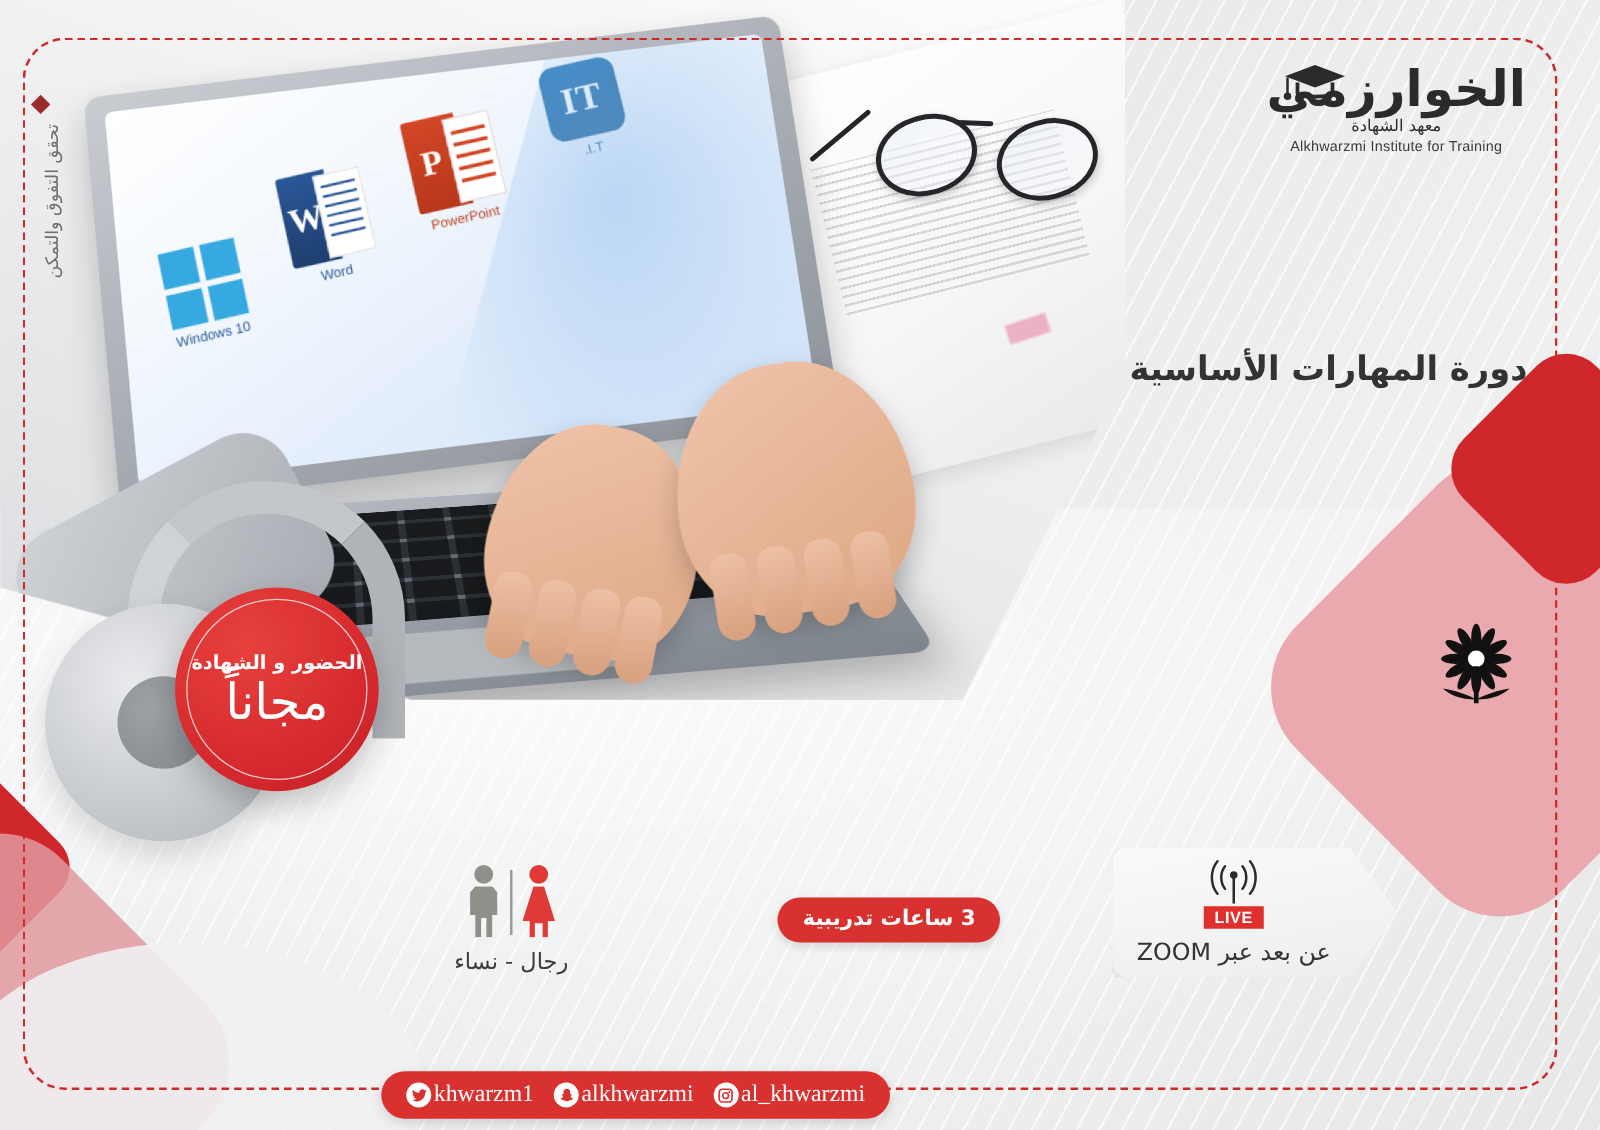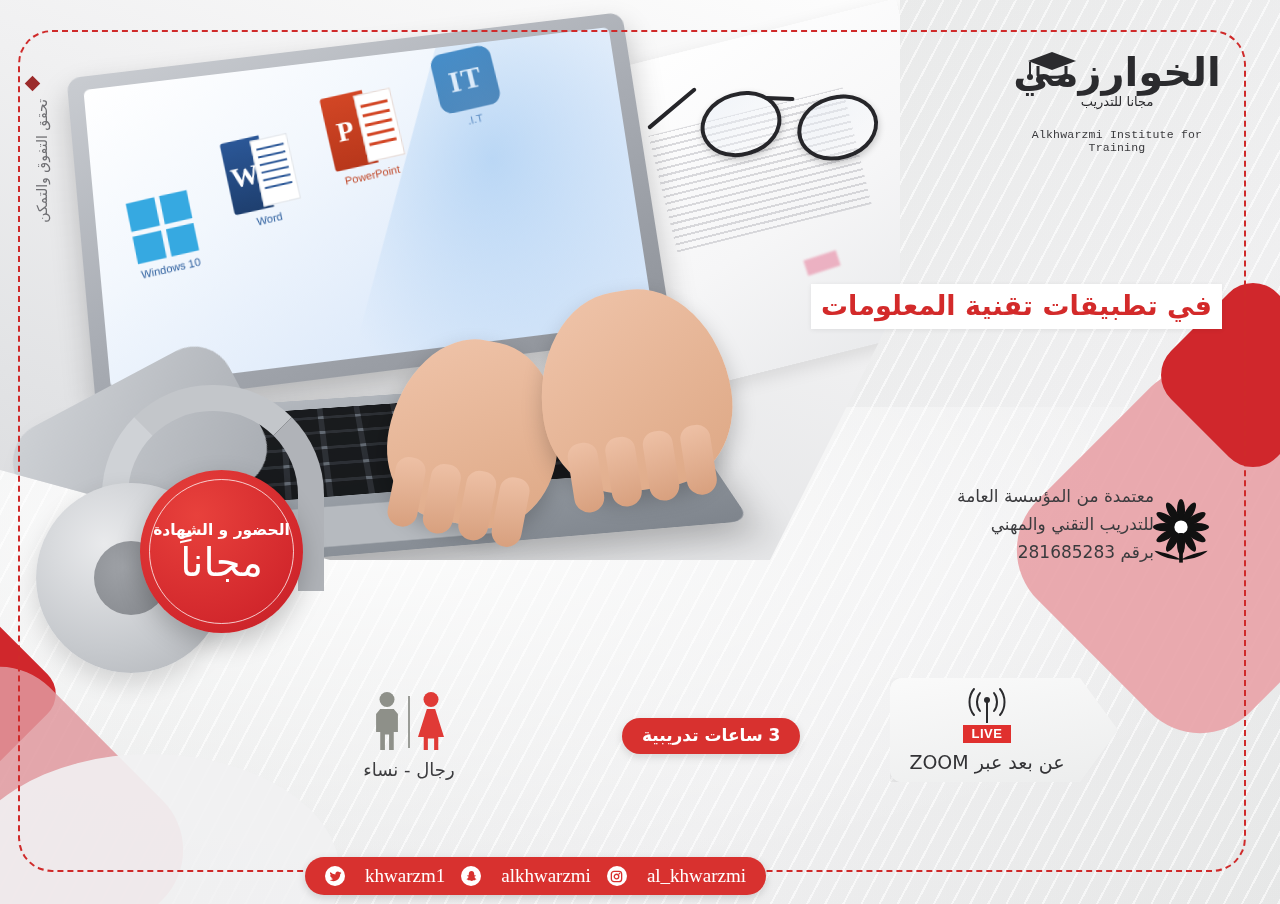--- a/index.html
+++ b/index.html
@@ -172,21 +172,21 @@
   }
 
   
   .logo{position:absolute;right:58px;top:52px;width:210px;text-align:center;}
   .logo .word{
     font-size:40px;font-weight:bold;color:#2b2b2e;letter-spacing:-1px;line-height:1;
     font-family:"DejaVu Sans",sans-serif;
   }
   .logo .cap-svg{position:absolute;left:12px;top:-4px;}
   .logo .sub-ar{margin-top:2px;font-size:13px;color:#2b2b2e;letter-spacing:1px;}
-  .logo .sub-en{margin-top:19px;font-size:11.5px;color:#3a3a3d;letter-spacing:.2px;font-family:Liberation Mono, monospace;}
+  .logo .sub-en{margin-top:3px;font-size:11.5px;color:#3a3a3d;letter-spacing:.2px;font-family:Liberation Sans, sans-serif;}
 
   
   .title-block{position:absolute;right:58px;top:278px;width:420px;text-align:right;}
   .title1{font-size:27px;color:#333336;line-height:1.35;font-weight:600;}
   .title2{
     display:inline-block;margin-top:6px;background:#ffffff;padding:4px 10px 6px;
     font-size:27px;font-weight:bold;color:#d32a2a;line-height:1.3;
     box-shadow:0 1px 5px rgba(0,0,0,.07);
   }
 
@@ -258,21 +258,21 @@
   }
   .zoomtxt{margin-top:8px;font-size:19px;color:#333336;white-space:nowrap;}
 
   
   .social{
     position:absolute;left:305px;top:857px;height:38px;background:#d8312f;border-radius:19px;
     display:flex;align-items:center;gap:16px;padding:0 20px;color:#fff;
     font-family:"Liberation Serif",serif;font-size:19px;box-shadow:0 3px 9px rgba(0,0,0,.15);
     direction:ltr;
   }
-  .soc{display:flex;align-items:center;gap:20px;white-space:nowrap;}
+  .soc{display:flex;align-items:center;gap:2px;white-space:nowrap;}
   .soc .ic{width:20px;height:20px;border-radius:50%;background:#fff;display:flex;align-items:center;justify-content:center;flex:0 0 auto;}
 </style>
 </head>
 <body>
 
 <div id="poster">
 
   <div class="texture"></div>
   <div class="sheen"></div>
 
@@ -379,33 +379,28 @@
   </div>
 
   <div class="logo">
     <svg class="cap-svg" width="56" height="36" viewBox="0 0 56 36">
       <polygon points="4,13 28,4 52,13 28,22" fill="#2b2b2e"></polygon>
       <path d="M14,18 L14,27 C14,30 42,30 42,27 L42,18" fill="none" stroke="#2b2b2e" stroke-width="3"></path>
       <line x1="6" y1="14" x2="6" y2="27" stroke="#2b2b2e" stroke-width="2"></line>
       <circle cx="6" cy="29" r="3" fill="#2b2b2e"></circle>
     </svg>
     <div class="word">الخوارزمي</div>
-    <div class="sub-ar">مجانا           للتدريب</div>
+    <div class="sub-ar">معهد           الشهادة</div>
     <div class="sub-en">Alkhwarzmi Institute for Training</div>
   </div>
 
   <div class="title-block">
-    <div class="title2">في تطبيقات تقنية المعلومات</div>
-  </div>
-
-  <div class="accred">
-    <div>معتمدة من المؤسسة العامة</div>
-    <div>للتدريب  التقني والمهني</div>
-    <div>برقم 281685283</div>
-  </div>
+    <div class="title1">دورة المهارات الأساسية</div>
+  </div>
+
   <svg class="tvtc" viewBox="0 0 100 100">
     <g fill="#111">
       <g>
         <ellipse cx="50" cy="20" rx="5.5" ry="16"></ellipse>
         <ellipse cx="50" cy="20" rx="5.5" ry="16" transform="rotate(30 50 42)"></ellipse>
         <ellipse cx="50" cy="20" rx="5.5" ry="16" transform="rotate(60 50 42)"></ellipse>
         <ellipse cx="50" cy="20" rx="5.5" ry="16" transform="rotate(90 50 42)"></ellipse>
         <ellipse cx="50" cy="20" rx="5.5" ry="16" transform="rotate(120 50 42)"></ellipse>
         <ellipse cx="50" cy="20" rx="5.5" ry="16" transform="rotate(150 50 42)"></ellipse>
         <ellipse cx="50" cy="20" rx="5.5" ry="16" transform="rotate(180 50 42)"></ellipse>

